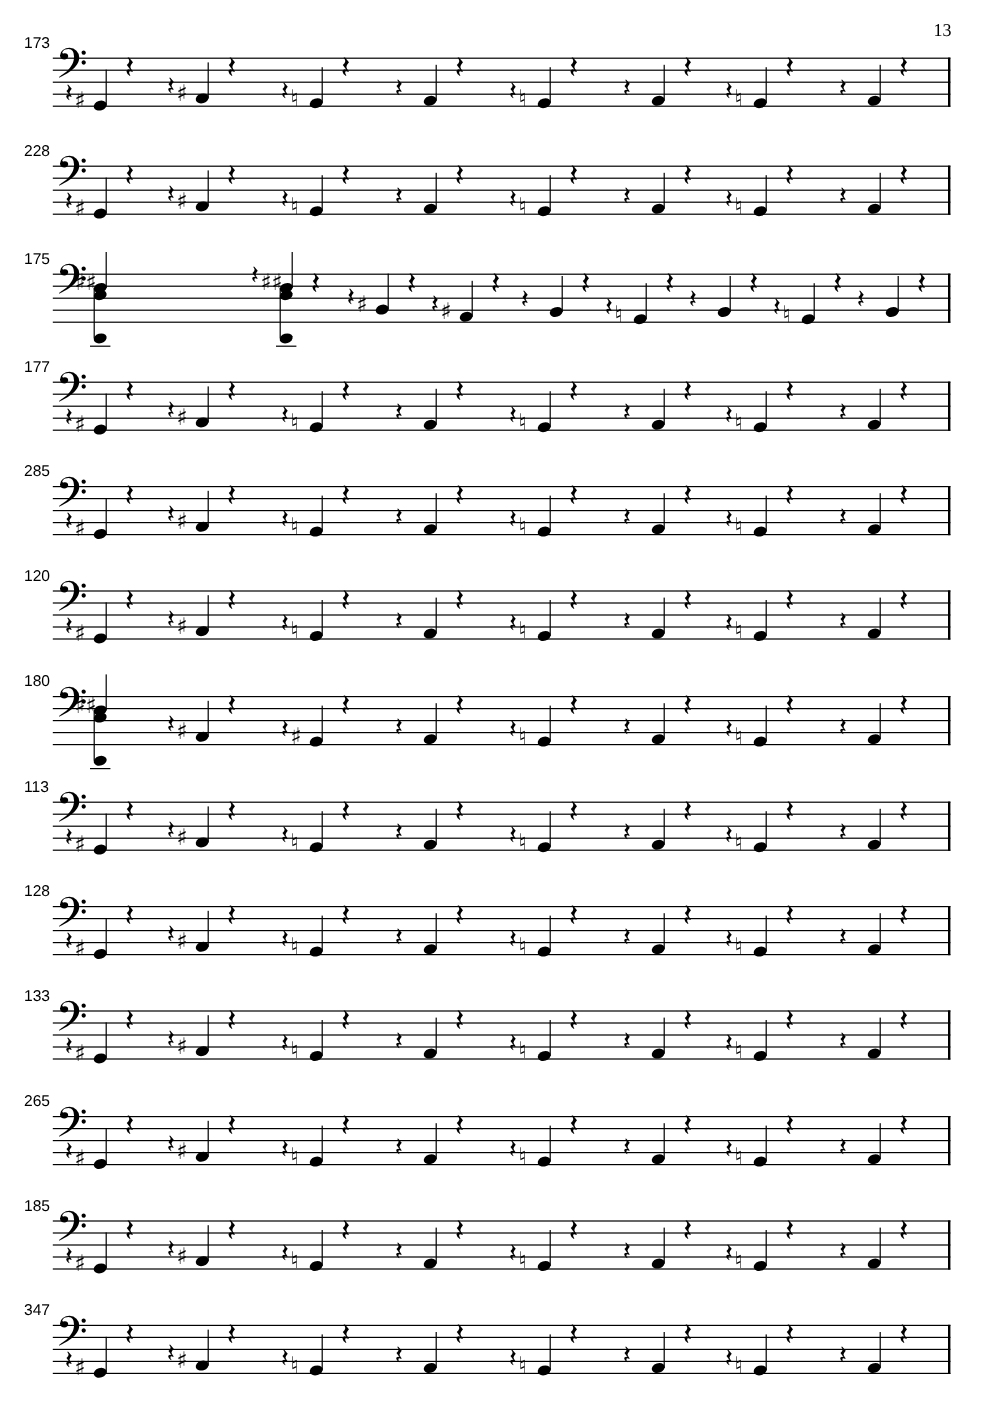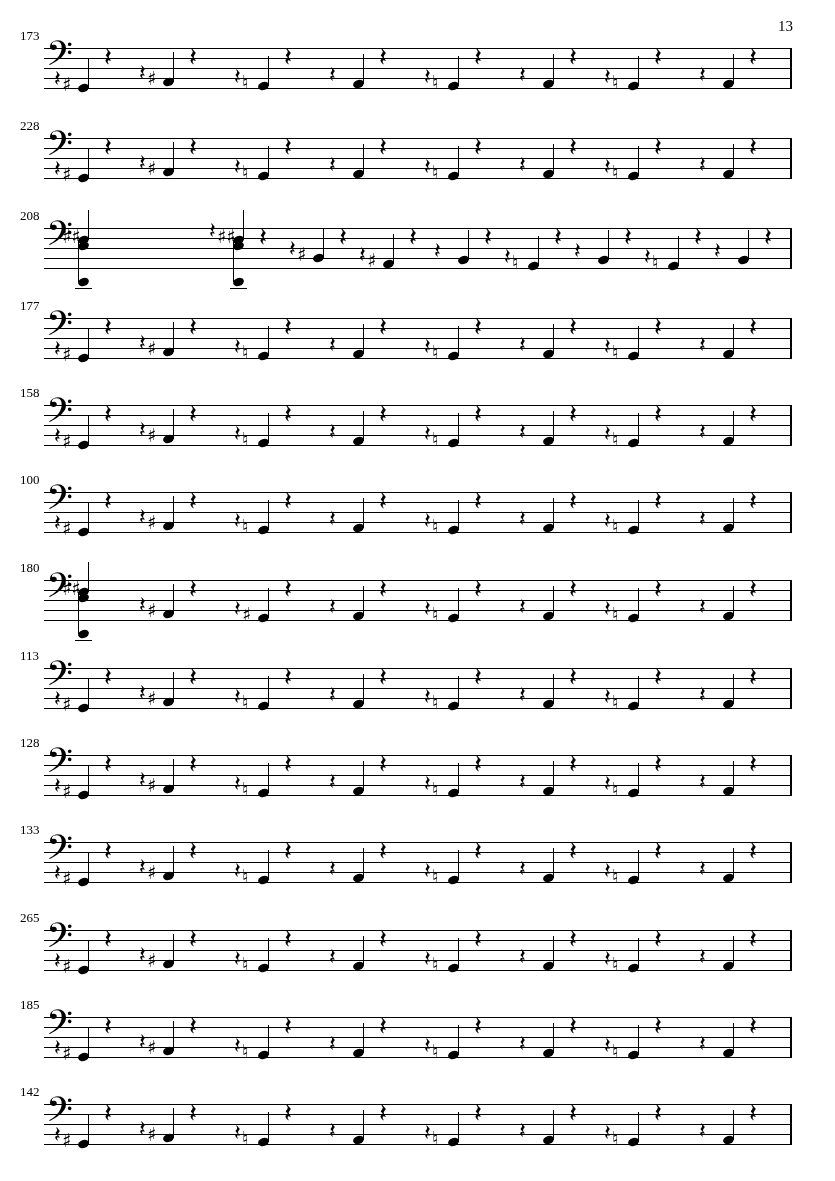--- a/index.html
+++ b/index.html
@@ -30,21 +30,21 @@
   .system {
     position: absolute;
     left: 44px;
     width: 748px;
   }
   .measure-number {
     position: absolute;
     left: -24px;
     top: -20px;
     font-size: 13px;
-    font-family: Liberation Serif, serif;
+    font-family: Liberation Sans, sans-serif;
   }
   .staff {
     position: absolute;
     left: 0;
     top: 0;
     width: 748px;
     height: 40px;
   }
   .staff .line {
     position: absolute;
@@ -213,21 +213,21 @@
         <div class="rest-sm" style="left: 560px; top: 18px;">𝄽</div>
         <div class="acc" style="left: 568px; top: 25px;">♮</div>
         <div class="note" style="left: 584px; top: 34px;"></div>
         <div class="stem" style="left: 594px; top: 8px; height: 30px;"></div>
         <div class="rest" style="left: 705px; top: -4px;">𝄽</div>
         <div class="rest-sm" style="left: 655px; top: 16px;">𝄽</div>
         <div class="note" style="left: 679px; top: 32px;"></div>
         <div class="stem" style="left: 689px; top: 6px; height: 30px;"></div>
       </div>
       <div class="system" style="top: 228px;">
-        <div class="measure-number">208</div>
+        <div class="measure-number">175</div>
         <div class="staff">
           <div class="line l0"></div>
           <div class="line l1"></div>
           <div class="line l2"></div>
           <div class="line l3"></div>
           <div class="line l4"></div>
         </div>
         <div class="clef">𝄢</div>
         <div class="barline-end"></div>
         <div class="acc" style="left: 18px; top: -1px;">♯♯</div>
@@ -322,21 +322,21 @@
         <div class="rest-sm" style="left: 560px; top: 18px;">𝄽</div>
         <div class="acc" style="left: 568px; top: 25px;">♮</div>
         <div class="note" style="left: 584px; top: 34px;"></div>
         <div class="stem" style="left: 594px; top: 8px; height: 30px;"></div>
         <div class="rest" style="left: 705px; top: -4px;">𝄽</div>
         <div class="rest-sm" style="left: 655px; top: 16px;">𝄽</div>
         <div class="note" style="left: 679px; top: 32px;"></div>
         <div class="stem" style="left: 689px; top: 6px; height: 30px;"></div>
       </div>
       <div class="system" style="top: 405px;">
-        <div class="measure-number">158</div>
+        <div class="measure-number">285</div>
         <div class="staff">
           <div class="line l0"></div>
           <div class="line l1"></div>
           <div class="line l2"></div>
           <div class="line l3"></div>
           <div class="line l4"></div>
         </div>
         <div class="clef">𝄢</div>
         <div class="barline-end"></div>
         <div class="rest" style="left: 60px; top: -4px;">𝄽</div>
@@ -371,21 +371,21 @@
         <div class="rest-sm" style="left: 560px; top: 18px;">𝄽</div>
         <div class="acc" style="left: 568px; top: 25px;">♮</div>
         <div class="note" style="left: 584px; top: 34px;"></div>
         <div class="stem" style="left: 594px; top: 8px; height: 30px;"></div>
         <div class="rest" style="left: 705px; top: -4px;">𝄽</div>
         <div class="rest-sm" style="left: 655px; top: 16px;">𝄽</div>
         <div class="note" style="left: 679px; top: 32px;"></div>
         <div class="stem" style="left: 689px; top: 6px; height: 30px;"></div>
       </div>
       <div class="system" style="top: 492px;">
-        <div class="measure-number">100</div>
+        <div class="measure-number">120</div>
         <div class="staff">
           <div class="line l0"></div>
           <div class="line l1"></div>
           <div class="line l2"></div>
           <div class="line l3"></div>
           <div class="line l4"></div>
         </div>
         <div class="clef">𝄢</div>
         <div class="barline-end"></div>
         <div class="rest" style="left: 60px; top: -4px;">𝄽</div>
@@ -716,21 +716,21 @@
         <div class="rest-sm" style="left: 560px; top: 18px;">𝄽</div>
         <div class="acc" style="left: 568px; top: 25px;">♮</div>
         <div class="note" style="left: 584px; top: 34px;"></div>
         <div class="stem" style="left: 594px; top: 8px; height: 30px;"></div>
         <div class="rest" style="left: 705px; top: -4px;">𝄽</div>
         <div class="rest-sm" style="left: 655px; top: 16px;">𝄽</div>
         <div class="note" style="left: 679px; top: 32px;"></div>
         <div class="stem" style="left: 689px; top: 6px; height: 30px;"></div>
       </div>
       <div class="system" style="top: 1104px;">
-        <div class="measure-number">142</div>
+        <div class="measure-number">347</div>
         <div class="staff">
           <div class="line l0"></div>
           <div class="line l1"></div>
           <div class="line l2"></div>
           <div class="line l3"></div>
           <div class="line l4"></div>
         </div>
         <div class="clef">𝄢</div>
         <div class="barline-end"></div>
         <div class="rest" style="left: 60px; top: -4px;">𝄽</div>

